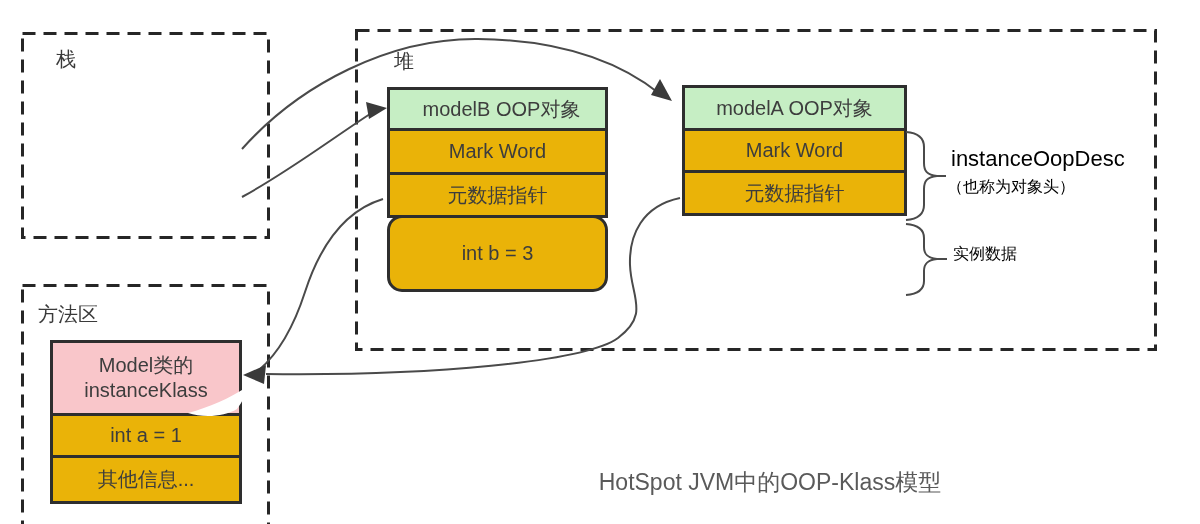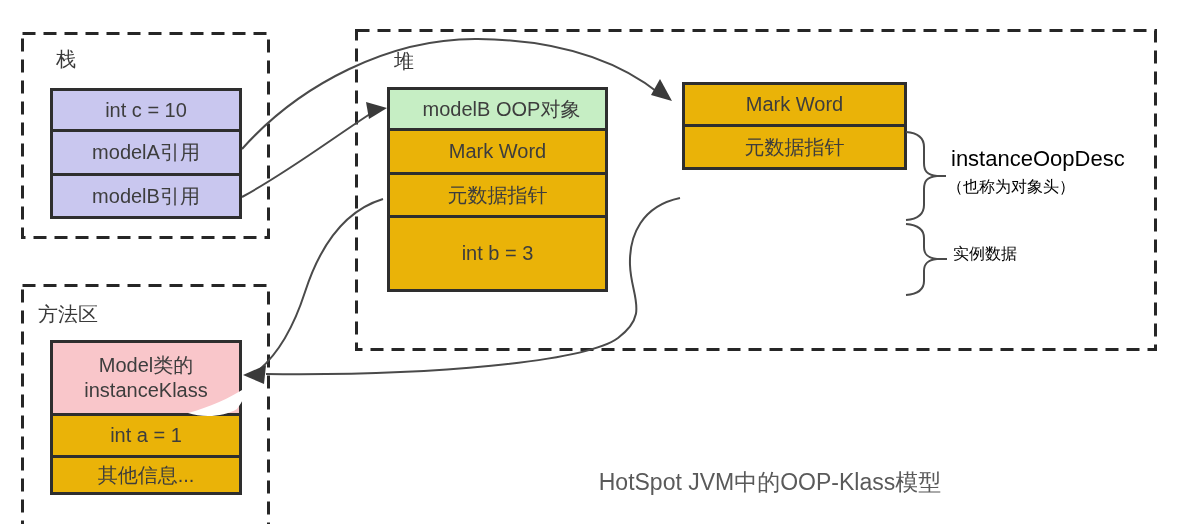--- a/index.html
+++ b/index.html
@@ -26,45 +26,41 @@
 </style>
 </head>
 <body>
 
 <div class="canvas">
 
   <div class="zone-label" style="left:56px;top:46px;">栈</div>
   <div class="zone-label" style="left:394px;top:48px;">堆</div>
   <div class="zone-label" style="left:38px;top:301px;">方法区</div>
 
-  <div class="table" style="left:50px;top:88px;width:192px;">
-    <div class="cell lavender first" style="height:44px;">int c = 10</div>
-    <div class="cell lavender" style="height:47px;">modelA引用</div>
-    <div class="cell lavender" style="height:46px;">modelB引用</div>
-  </div>
 
   <div class="table" style="left:387px;top:87px;width:221px;">
     <div class="cell green first" style="height:44px;padding-left:8px;">modelB OOP对象</div>
     <div class="cell" style="height:47px;">Mark Word</div>
     <div class="cell" style="height:46px;">元数据指针</div>
-    <div class="cell" style="height:77px;">int b = 3</div>
+    <div class="cell" style="height:77px;border-radius:15px;">int b = 3</div>
   </div>
 
   <div class="table" style="left:682px;top:85px;width:225px;">
+    <div class="cell green first" style="height:46px;">modelA OOP对象</div>
     <div class="cell" style="height:45px;">Mark Word</div>
     <div class="cell" style="height:46px;">元数据指针</div>
   </div>
 
   <div class="table" style="left:50px;top:340px;width:192px;">
     <div class="cell pink first" style="height:76px;">
       <div>Model类的</div>
       <div>instanceKlass</div>
     </div>
     <div class="cell" style="height:45px;">int a = 1</div>
-    <div class="cell" style="height:40px;">其他信息...</div>
+    <div class="cell" style="height:49px;">其他信息...</div>
   </div>
 
   <div class="note" style="left:951px;top:146px;">instanceOopDesc</div>
   <div class="note small" style="left:947px;top:177px;">（也称为对象头）</div>
   <div class="note small" style="left:953px;top:244px;">实例数据</div>
 
   <div class="caption">HotSpot JVM中的OOP-Klass模型</div>
 
   <svg class="overlay" width="1200" height="524" viewBox="0 0 1200 524">
 

